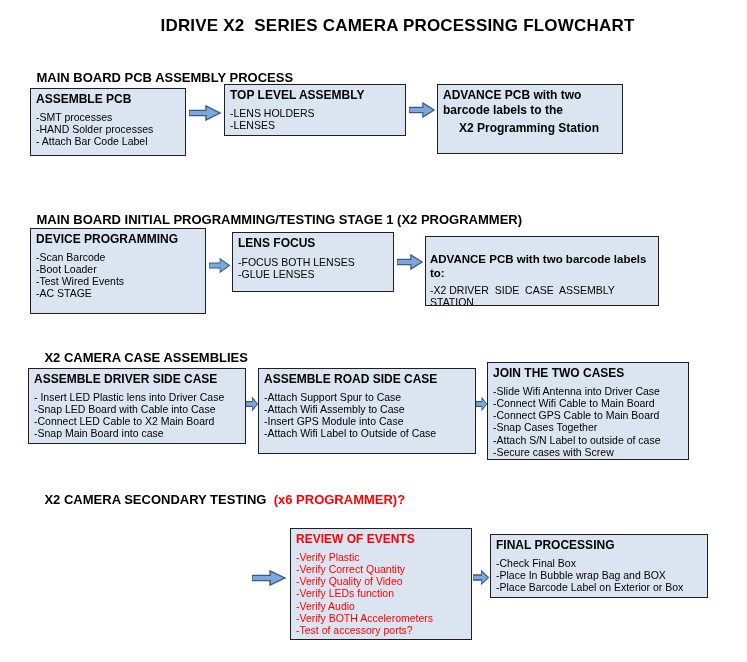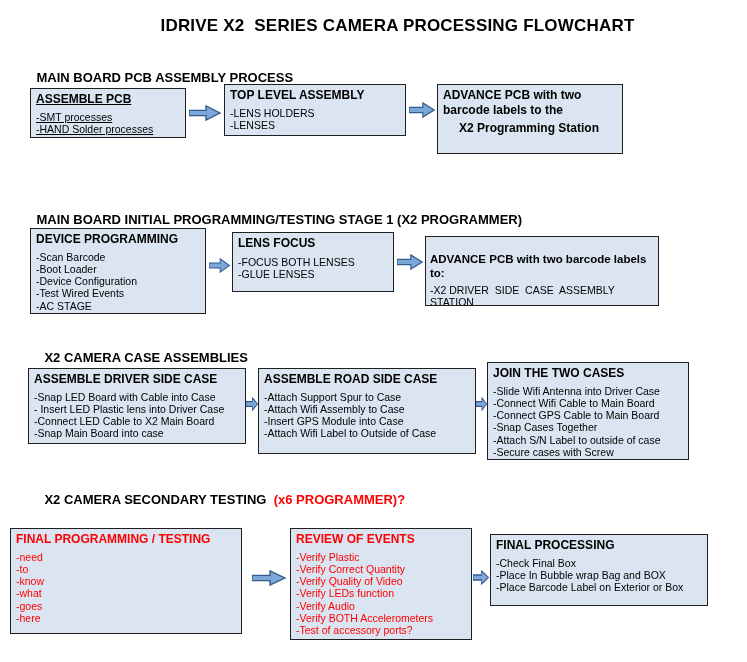--- a/index.html
+++ b/index.html
@@ -35,21 +35,21 @@
 <body>
 
 <div class="canvas">
 
   <div class="flow-title">IDRIVE X2  SERIES CAMERA PROCESSING FLOWCHART</div>
 
   <div class="section-heading" style="left:22px; top:55px;">
     <span>MAIN BOARD PCB ASSEMBLY PROCESS</span>
   </div>
 
-  <div class="box" style="left:30px; top:88px; width:156px; height:50px;text-decoration:underline;">
+  <div class="box" style="left:30px; top:88px; width:156px; height:68px;">
     <div class="box-title">ASSEMBLE PCB</div>
     <div class="box-items">
         <div class="box-item">-SMT processes</div>
         <div class="box-item">-HAND Solder processes</div>
         <div class="box-item">- Attach Bar Code Label</div>
       </div>
   </div>
 
   <div class="arrow" style="left:189px; top:105px; width:32px; height:16px;">
     <svg viewBox="0 0 32 18" preserveAspectRatio="none">
@@ -80,21 +80,20 @@
 
   <div class="section-heading" style="left:22px; top:197px;">
     <span>MAIN BOARD INITIAL PROGRAMMING/TESTING STAGE 1 (X2 PROGRAMMER)</span>
   </div>
 
   <div class="box" style="left:30px; top:228px; width:176px; height:86px;">
     <div class="box-title">DEVICE PROGRAMMING</div>
     <div class="box-items">
         <div class="box-item">-Scan Barcode</div>
         <div class="box-item">-Boot Loader</div>
-        <div class="box-item">-Device Configuration</div>
         <div class="box-item">-Test Wired Events</div>
         <div class="box-item">-AC STAGE</div>
       </div>
   </div>
 
   <div class="arrow" style="left:209px; top:258px; width:21px; height:15px;">
     <svg viewBox="0 0 32 18" preserveAspectRatio="none">
         <polygon points="0,6 17,6 17,1 31,9 17,17 17,12 0,12" fill="#7da7d8" stroke="#355a8c" stroke-width="1.4"></polygon>
       </svg>
   </div>
@@ -120,22 +119,22 @@
       </div>
   </div>
 
   <div class="section-heading" style="left:30px; top:335px;">
     <span>X2 CAMERA CASE ASSEMBLIES</span>
   </div>
 
   <div class="box" style="left:28px; top:368px; width:218px; height:76px;">
     <div class="box-title">ASSEMBLE DRIVER SIDE CASE</div>
     <div class="box-items">
+        <div class="box-item">- Insert LED Plastic lens into Driver Case</div>
         <div class="box-item">-Snap LED Board with Cable into Case</div>
-        <div class="box-item">- Insert LED Plastic lens into Driver Case</div>
         <div class="box-item">-Connect LED Cable to X2 Main Board</div>
         <div class="box-item">-Snap Main Board into case</div>
       </div>
   </div>
 
   <div class="arrow" style="left:246px; top:397px; width:12px; height:14px;">
     <svg viewBox="0 0 32 18" preserveAspectRatio="none">
         <polygon points="0,6 17,6 17,1 31,9 17,17 17,12 0,12" fill="#7da7d8" stroke="#355a8c" stroke-width="1.8"></polygon>
       </svg>
   </div>
@@ -165,31 +164,20 @@
         <div class="box-item">-Snap Cases Together</div>
         <div class="box-item">-Attach S/N Label to outside of case</div>
         <div class="box-item">-Secure cases with Screw</div>
       </div>
   </div>
 
   <div class="section-heading" style="left:30px; top:477px;">
     <span>X2 CAMERA SECONDARY TESTING  </span><span class="red-suffix">(x6 PROGRAMMER)?</span>
   </div>
 
-  <div class="box red" style="left:10px; top:528px; width:232px; height:106px;">
-    <div class="box-title">FINAL PROGRAMMING / TESTING</div>
-    <div class="box-items">
-        <div class="box-item">-need</div>
-        <div class="box-item">-to</div>
-        <div class="box-item">-know</div>
-        <div class="box-item">-what</div>
-        <div class="box-item">-goes</div>
-        <div class="box-item">-here</div>
-      </div>
-  </div>
 
   <div class="arrow" style="left:252px; top:570px; width:34px; height:16px;">
     <svg viewBox="0 0 32 18" preserveAspectRatio="none">
         <polygon points="0,6 17,6 17,1 31,9 17,17 17,12 0,12" fill="#7da7d8" stroke="#355a8c" stroke-width="1.4"></polygon>
       </svg>
   </div>
 
   <div class="box red" style="left:290px; top:528px; width:182px; height:112px;">
     <div class="box-title">REVIEW OF EVENTS</div>
     <div class="box-items">
@@ -202,21 +190,21 @@
         <div class="box-item">-Test of accessory ports?</div>
       </div>
   </div>
 
   <div class="arrow" style="left:473px; top:570px; width:16px; height:15px;">
     <svg viewBox="0 0 32 18" preserveAspectRatio="none">
         <polygon points="0,6 17,6 17,1 31,9 17,17 17,12 0,12" fill="#7da7d8" stroke="#355a8c" stroke-width="1.6"></polygon>
       </svg>
   </div>
 
-  <div class="box" style="left:490px; top:534px; width:218px; height:72px;">
+  <div class="box" style="left:490px; top:534px; width:218px; height:64px;">
     <div class="box-title">FINAL PROCESSING</div>
     <div class="box-items">
         <div class="box-item">-Check Final Box</div>
         <div class="box-item">-Place In Bubble wrap Bag and BOX</div>
         <div class="box-item">-Place Barcode Label on Exterior or Box</div>
       </div>
   </div>
 
 </div>
 

